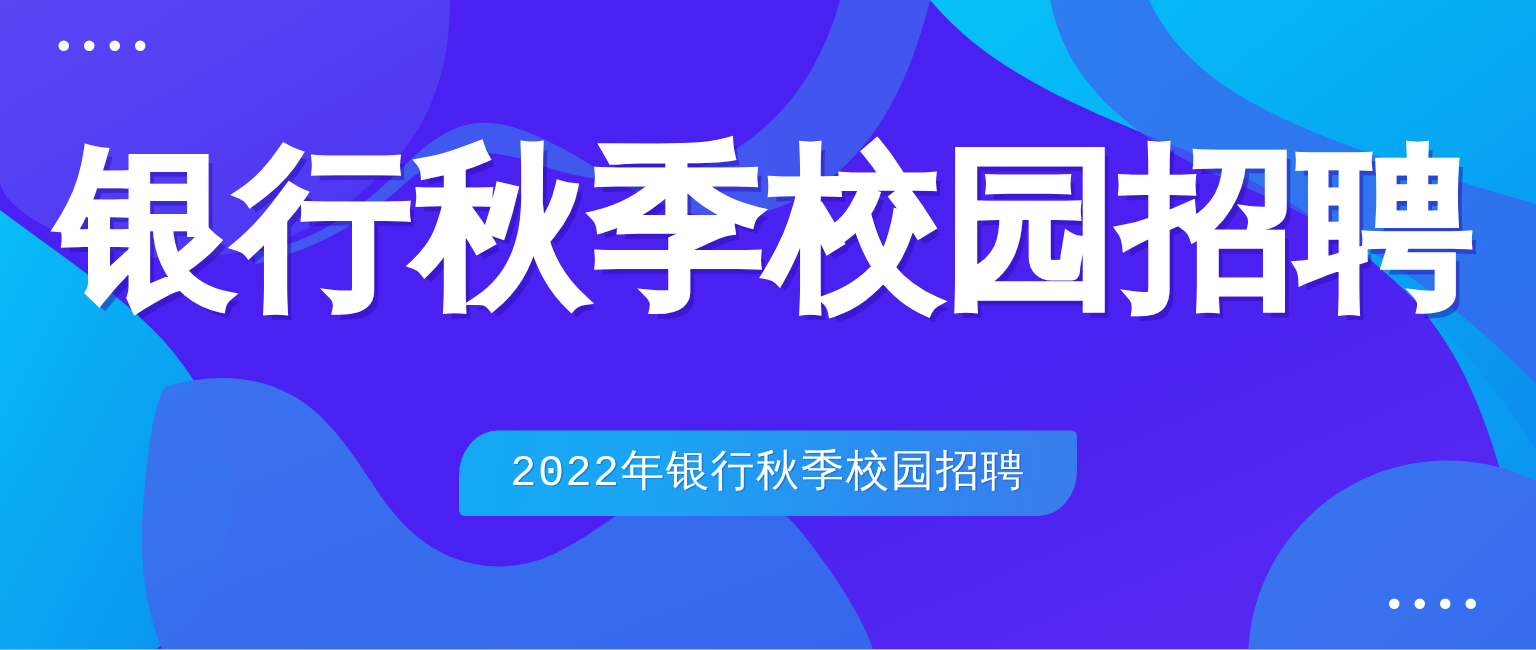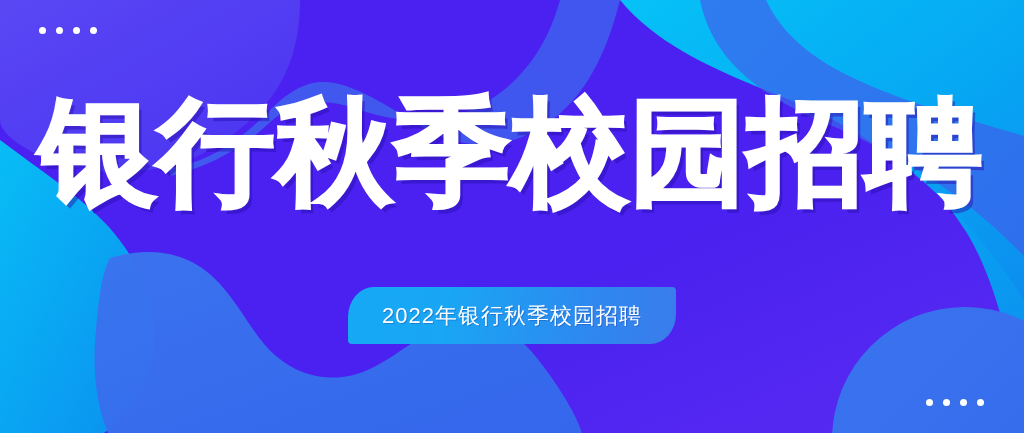--- a/index.html
+++ b/index.html
@@ -75,25 +75,25 @@
     justify-content: center;
     background: linear-gradient(100deg, #16a9f5 0%, #19a6f4 30%, #2f87ef 75%, #3a7cec 100%);
     border-top-left-radius: 26px 30px;
     border-bottom-left-radius: 4px;
     border-top-right-radius: 4px;
     border-bottom-right-radius: 26px 30px;
     box-sizing: border-box;
   }
   #subtitle-text {
     color: #ffffff;
-    font-size: 22px;
+    font-size: 29px;
     line-height: 30px;
     letter-spacing: 1px;
     white-space: nowrap;
-    font-family: Liberation Sans, sans-serif;
+    font-family: Liberation Mono, monospace;
     text-shadow: 1px 1px 0 rgba(20, 60, 160, 0.35);
   }
 </style>
 </head>
 <body>
 
 <div id="banner">
 
   <svg id="bg-svg" viewBox="0 0 1024 433" preserveAspectRatio="none" aria-hidden="true">
     <defs>

